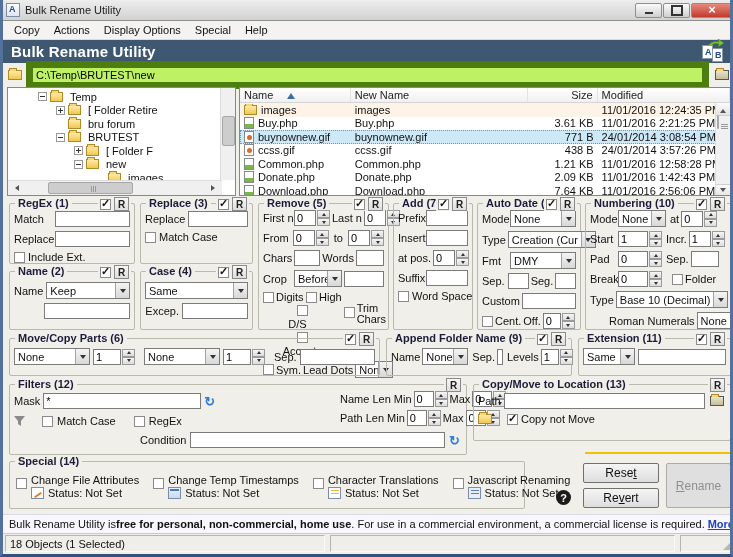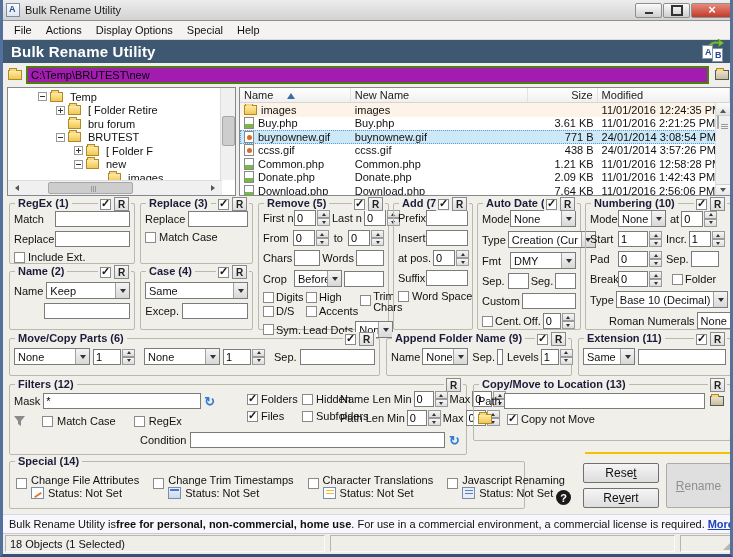--- a/index.html
+++ b/index.html
@@ -35,21 +35,21 @@
   .appheader .htitle { color:#fff; font-size:15px; font-weight:bold; letter-spacing:0.2px; }
   .ablogo { margin-left:auto; position:relative; width:26px; height:21px; }
   .ablogo .pg { position:absolute; width:11px; height:14px; background:#fff; border:1px solid #8896AA; }
   .ablogo .pg1 { left:0; top:4px; }
   .ablogo .pg2 { left:10px; top:7px; }
   .ablogo .pg b { position:absolute; left:2px; top:1px; font-size:9px; color:#274B8E; }
   .ablogo svg { position:absolute; left:4px; top:-2px; }
 
   
   .addressrow { position:absolute; top:63px; left:0; width:733px; height:23px; display:flex; align-items:center; padding:0 5px; gap:4px; }
-  .addrinput { flex:1; height:18px; border:2px solid #4d7c0f; background:#a21caf; font-family:inherit; font-size:11px; padding:7px 3px; }
+  .addrinput { flex:1; height:18px; border:7px solid #4d7c0f; background:#bef264; font-family:inherit; font-size:11px; padding:7px 3px; }
   .mini-folder { width:14px; height:10px; background:linear-gradient(#FFE9A8,#F0C850); border:1px solid #B08A28; position:relative; flex:none; }
   .mini-folder::before { content:""; position:absolute; top:-3px; left:0; width:6px; height:2px;
     background:#F6D878; border:1px solid #B08A28; border-bottom:none; }
   .go-arrow { position:absolute; left:4px; top:70px; width:0; height:0; border:3px solid transparent; border-left:5px solid #2F5FAF; }
   .browse-btn { width:18px; height:14px; display:flex; align-items:center; justify-content:center; flex:none; }
   .mini-folder.dark { background:linear-gradient(#E8E2D2,#C8BC9A); border-color:#555; }
 
   
   .treepane { position:absolute; top:87px; left:4px; width:229px; height:109px; background:#fff; border:1px solid #828790; overflow:hidden; }
   .treerow { display:flex; align-items:center; height:13.5px; white-space:nowrap; }
@@ -166,21 +166,21 @@
     <span class="appicon"></span>
     <span class="title-text">Bulk Rename Utility</span>
     <span class="winbtns">
       <span class="wbtn min"></span>
       <span class="wbtn max"></span>
       <span class="wbtn close"></span>
     </span>
   </div>
 
   <div class="menubar">
-    <span class="menuitem">File</span>
+    <span class="menuitem">Copy</span>
     <span class="menuitem">Actions</span>
     <span class="menuitem">Display Options</span>
     <span class="menuitem">Special</span>
     <span class="menuitem">Help</span>
   </div>
 
   <div class="appheader">
     <span class="htitle">Bulk Rename Utility</span>
     <span class="ablogo">
       <svg width="18" height="10" viewBox="0 0 18 10">
@@ -489,28 +489,28 @@
       <input class="txt" style="flex: 1 1 0%;">
     </div>
     <div class="row" style="gap:2px; align-items:flex-start;">
       <span style="flex:1;">
         <span style="display:flex; gap:2px; align-items:center;">
             <span class="cb"></span>
             <span class="lbl" style="width:28px;">Digits</span>
             <span class="cb"></span>
             <span class="lbl">High</span>
           </span>
-        <span style="display:flex; gap:2px; align-items:center; margin-top:2px;">
+        <span style="display:flex; gap:2px; align-items:center; margin-top:2px;flex-direction:column;">
             <span class="cb"></span>
             <span class="lbl" style="width:28px;">D/S</span>
             <span class="cb"></span>
             <span class="lbl">Accents</span>
           </span>
       </span>
-      <span style="display:flex; gap:2px; align-items:flex-start;">
+      <span style="display:flex; gap:2px; align-items:flex-start;margin-top:12px;">
           <span class="cb" style="margin-top:4px;"></span>
         <span style="display:flex; flex-direction:column; line-height:11px;">
             <span class="lbl">Trim</span>
             <span class="lbl">Chars</span>
           </span>
         </span>
     </div>
     <div class="row" style="gap:2px;">
       <span class="cb"></span>
         <span class="lbl" style="width:26px;">Sym.</span>
@@ -794,34 +794,20 @@
         <span class="refresh">↻</span>
       </div>
       <div style="display:flex; align-items:center; gap:4px; margin-top:6px;">
         <svg class="funnel" width="12" height="12" viewBox="0 0 12 12">
           <path d="M0 1 L11 1 L7 6 L7 11 L4 9 L4 6 Z" fill="#8a8a8a"></path>
         </svg>
         <span class="cb" style="margin-left:12px;"></span>
           <span class="lbl">Match Case</span>
         <span class="cb" style="margin-left:14px;"></span>
           <span class="lbl">RegEx</span>
-      </div>
-    </div>
-    <div style="position:absolute; left:237px; top:8px;">
-      <div style="display:flex; align-items:center; gap:3px;">
-        <span class="cb checked"></span>
-          <span class="lbl" style="width:38px;">Folders</span>
-        <span class="cb"></span>
-          <span class="lbl">Hidden</span>
-      </div>
-      <div style="display:flex; align-items:center; gap:3px; margin-top:5px;">
-        <span class="cb checked"></span>
-          <span class="lbl" style="width:38px;">Files</span>
-        <span class="cb"></span>
-          <span class="lbl">Subfolders</span>
       </div>
     </div>
     <div style="position:absolute; left:330px; top:6px;">
       <div style="display:flex; align-items:center; gap:2px;">
         <span class="lbl">Name Len Min</span>
         <span class="spin">
             <input class="txt" style="width: 20px;" value="0">
             <span class="ud">
               <span class="u"></span>
               <span class="d"></span>
@@ -892,21 +878,21 @@
           <span class="lbl">Change File Attributes</span>
           <span class="sp-status">
               <span class="spicon attr"></span>
               <span class="lbl">Status: Not Set</span>
             </span>
         </span>
       </span>
       <span class="sp-item">
         <span class="cb" style="margin-top:4px;"></span>
         <span class="sp-lines">
-          <span class="lbl">Change Trim Timestamps</span>
+          <span class="lbl">Change Temp Timestamps</span>
           <span class="sp-status">
               <span class="spicon time"></span>
               <span class="lbl">Status: Not Set</span>
             </span>
         </span>
       </span>
       <span class="sp-item">
         <span class="cb" style="margin-top:4px;"></span>
         <span class="sp-lines">
           <span class="lbl">Character Translations</span>

